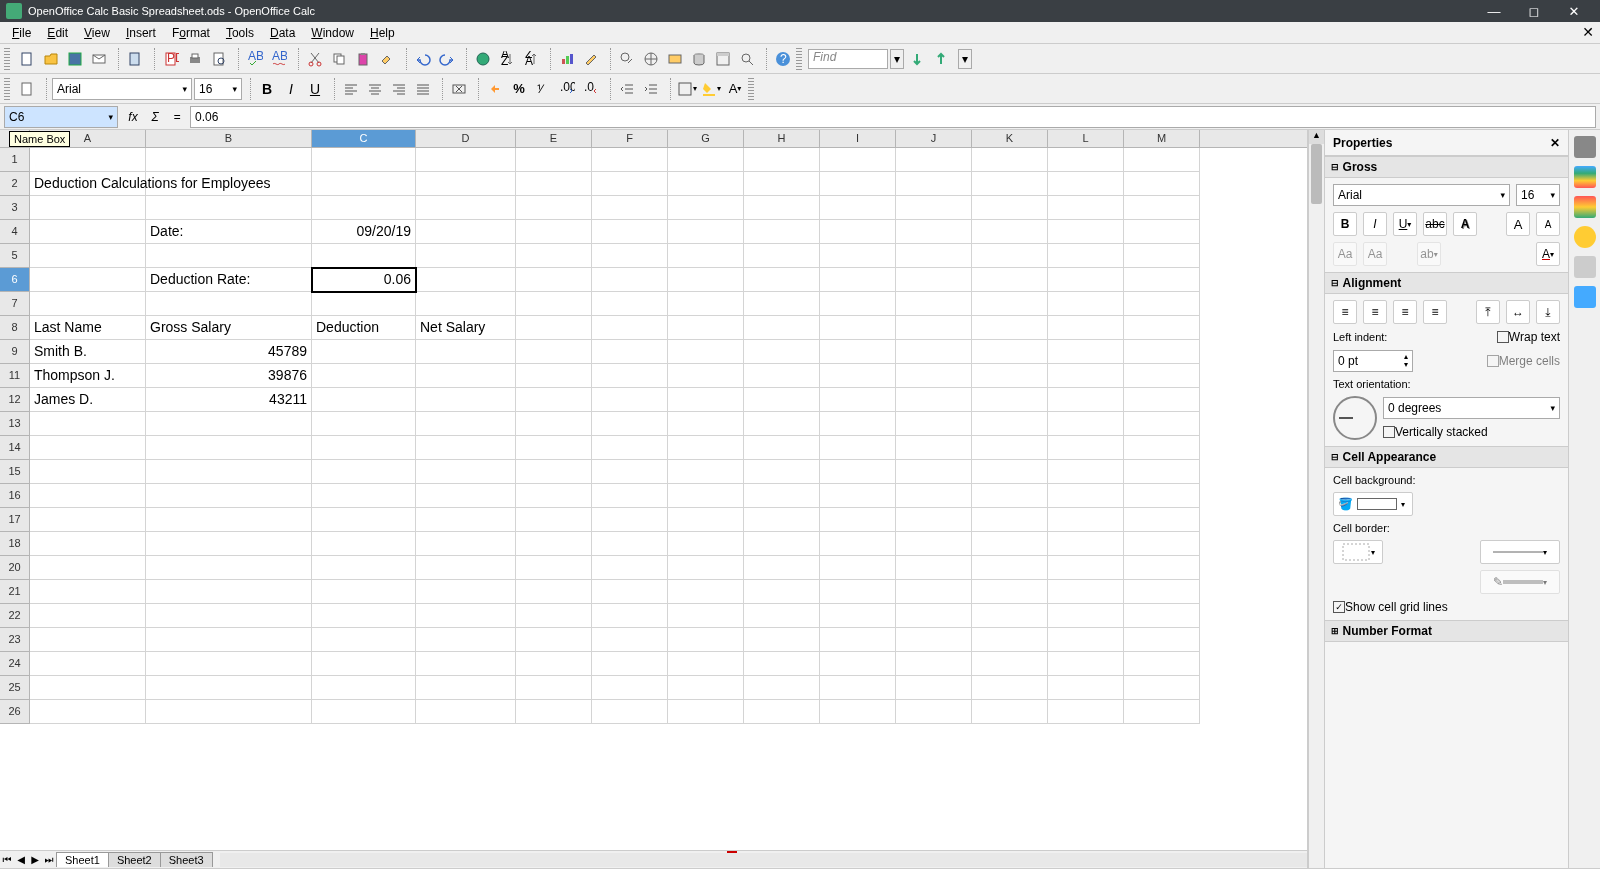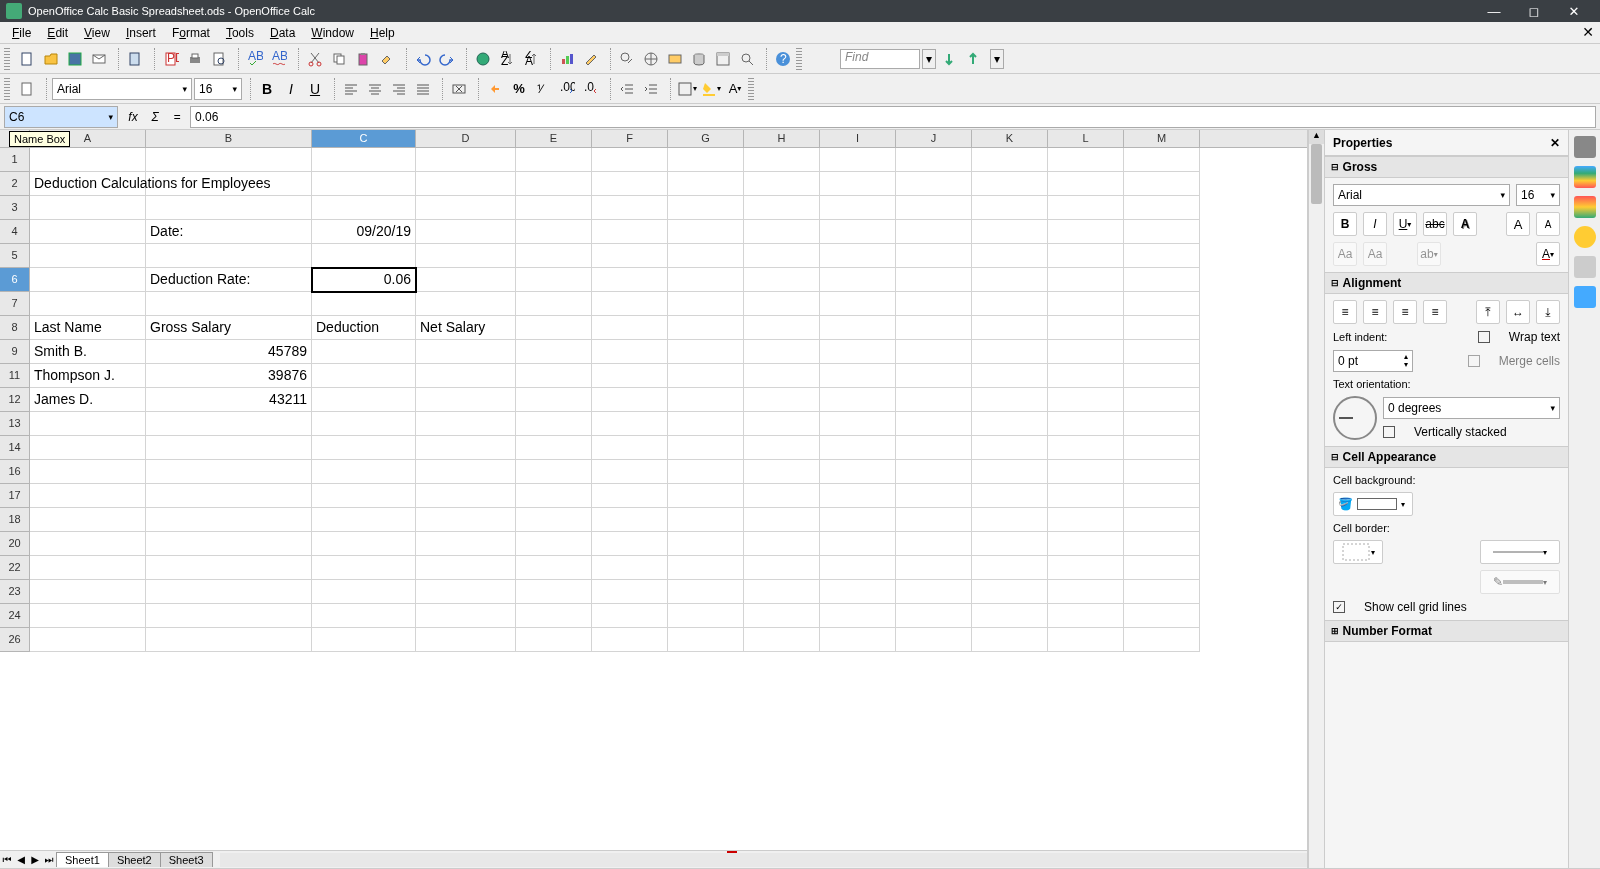--- a/index.html
+++ b/index.html
@@ -16,21 +16,21 @@
 .menubar .item { padding: 2px 8px; }
 .menubar .item span.ul { text-decoration: underline; }
 .close-doc { position: absolute; right: 6px; top: 2px; font-size: 14px; }
 
 
 .toolbar { height: 30px; background: #f0f0f0; display: flex; align-items: center; padding: 0 4px; border-bottom: 1px solid #ccc; gap: 2px; }
 .tb-btn { width: 22px; height: 22px; border: 1px solid transparent; display: inline-flex; align-items: center; justify-content: center; border-radius: 2px; }
 .tb-btn svg { width: 16px; height: 16px; }
 .tb-sep { width: 4px; height: 22px; border-right: 1px dotted #999; margin: 0 3px; }
 .tb-grip { width: 6px; height: 22px; background: repeating-linear-gradient(#999 0 1px, transparent 1px 3px); margin-right: 4px; }
-.find-box { width: 80px; height: 20px; border: 1px solid #aaa; padding: 0 4px; color: #888; font-style: italic; background: #fff; margin-left: 32px; }
+.find-box { width: 80px; height: 20px; border: 1px solid #aaa; padding: 0 4px; color: #888; font-style: italic; background: #fff; }
 
 .fmtbar { height: 30px; background: #f0f0f0; display: flex; align-items: center; padding: 0 4px; border-bottom: 1px solid #ccc; gap: 2px; }
 .font-name { width: 140px; height: 22px; border: 1px solid #aaa; padding: 0 4px; background: #fff; display: flex; align-items: center; }
 .font-name .dd, .font-size .dd { margin-left: auto; font-size: 9px; }
 .font-size { width: 48px; height: 22px; border: 1px solid #aaa; padding: 0 4px; background: #fff; display: flex; align-items: center; }
 
 
 .formulabar { height: 26px; background: #f0f0f0; display: flex; align-items: center; border-bottom: 1px solid #ccc; }
 .namebox { width: 114px; height: 22px; border: 1px solid #aaa; margin: 0 4px; background: #cde4ff; display: flex; align-items: center; padding: 0 4px; position: relative; }
 .namebox .dd { margin-left: auto; font-size: 9px; }
@@ -77,21 +77,21 @@
 .sidebar { width: 244px; background: #f5f5f5; border-left: 1px solid #ccc; display: flex; flex-direction: column; }
 .sb-title { height: 26px; border-bottom: 1px solid #ccc; display: flex; align-items: center; padding: 0 8px; font-weight: bold; }
 .sb-title .x { margin-left: auto; }
 .sb-section-hdr { height: 22px; background: #e5e5e5; display: flex; align-items: center; padding: 0 6px; font-weight: bold; font-size: 11px; border-top: 1px solid #ccc; border-bottom: 1px solid #ccc; }
 .sb-section-hdr .exp { margin-right: 4px; font-size: 9px; }
 .sb-body { padding: 6px 8px; display: flex; flex-direction: column; gap: 6px; }
 .sb-row { display: flex; align-items: center; gap: 6px; }
 .sb-input { border: 1px solid #aaa; background: #fff; height: 22px; padding: 0 4px; display: flex; align-items: center; }
 .sb-btn { width: 24px; height: 24px; border: 1px solid #ccc; display: inline-flex; align-items: center; justify-content: center; background: #fff; border-radius: 2px; }
 .sb-label { font-size: 11px; }
-.chk { display: flex; align-items: center; gap: 19px; font-size: 11px; }
+.chk { display: flex; align-items: center; gap: 0; font-size: 11px; }
 .chkbox { width: 12px; height: 12px; border: 1px solid #555; display: inline-flex; align-items: center; justify-content: center; font-size: 9px; }
 .dial { width: 44px; height: 44px; border: 2px solid #888; border-radius: 50%; position: relative; }
 .dial::after { content: ""; position: absolute; left: 4px; top: 50%; width: 14px; height: 2px; background: #555; transform: translateY(-50%); }
 
 
 .iconstrip { width: 32px; background: #f0f0f0; border-left: 1px solid #ccc; display: flex; flex-direction: column; align-items: center; padding-top: 6px; gap: 8px; }
 .iconstrip .ic { width: 22px; height: 22px; border-radius: 3px; }
 
 
 .statusbar { height: 22px; background: #f0f0f0; border-top: 1px solid #ccc; display: flex; align-items: center; font-size: 11px; }
@@ -666,20 +666,36 @@
           <div class="cell cw-rest"></div>
           <div class="cell cw-rest"></div>
           <div class="cell cw-rest"></div>
           <div class="cell cw-rest"></div>
           <div class="cell cw-rest"></div>
           <div class="cell cw-rest"></div>
           <div class="cell cw-rest"></div>
           <div class="cell cw-rest"></div>
         </div>
         <div class="row">
+          <div class="rh">15</div>
+          <div class="cell cw-A"></div>
+          <div class="cell cw-B"></div>
+          <div class="cell cw-C"></div>
+          <div class="cell cw-D"></div>
+          <div class="cell cw-rest"></div>
+          <div class="cell cw-rest"></div>
+          <div class="cell cw-rest"></div>
+          <div class="cell cw-rest"></div>
+          <div class="cell cw-rest"></div>
+          <div class="cell cw-rest"></div>
+          <div class="cell cw-rest"></div>
+          <div class="cell cw-rest"></div>
+          <div class="cell cw-rest"></div>
+        </div>
+        <div class="row">
           <div class="rh">16</div>
           <div class="cell cw-A"></div>
           <div class="cell cw-B"></div>
           <div class="cell cw-C"></div>
           <div class="cell cw-D"></div>
           <div class="cell cw-rest"></div>
           <div class="cell cw-rest"></div>
           <div class="cell cw-rest"></div>
           <div class="cell cw-rest"></div>
           <div class="cell cw-rest"></div>
@@ -730,20 +746,36 @@
           <div class="cell cw-rest"></div>
           <div class="cell cw-rest"></div>
           <div class="cell cw-rest"></div>
           <div class="cell cw-rest"></div>
           <div class="cell cw-rest"></div>
           <div class="cell cw-rest"></div>
           <div class="cell cw-rest"></div>
           <div class="cell cw-rest"></div>
         </div>
         <div class="row">
+          <div class="rh">21</div>
+          <div class="cell cw-A"></div>
+          <div class="cell cw-B"></div>
+          <div class="cell cw-C"></div>
+          <div class="cell cw-D"></div>
+          <div class="cell cw-rest"></div>
+          <div class="cell cw-rest"></div>
+          <div class="cell cw-rest"></div>
+          <div class="cell cw-rest"></div>
+          <div class="cell cw-rest"></div>
+          <div class="cell cw-rest"></div>
+          <div class="cell cw-rest"></div>
+          <div class="cell cw-rest"></div>
+          <div class="cell cw-rest"></div>
+        </div>
+        <div class="row">
           <div class="rh">22</div>
           <div class="cell cw-A"></div>
           <div class="cell cw-B"></div>
           <div class="cell cw-C"></div>
           <div class="cell cw-D"></div>
           <div class="cell cw-rest"></div>
           <div class="cell cw-rest"></div>
           <div class="cell cw-rest"></div>
           <div class="cell cw-rest"></div>
           <div class="cell cw-rest"></div>
@@ -763,20 +795,36 @@
           <div class="cell cw-rest"></div>
           <div class="cell cw-rest"></div>
           <div class="cell cw-rest"></div>
           <div class="cell cw-rest"></div>
           <div class="cell cw-rest"></div>
           <div class="cell cw-rest"></div>
           <div class="cell cw-rest"></div>
         </div>
         <div class="row">
           <div class="rh">24</div>
+          <div class="cell cw-A"></div>
+          <div class="cell cw-B"></div>
+          <div class="cell cw-C"></div>
+          <div class="cell cw-D"></div>
+          <div class="cell cw-rest"></div>
+          <div class="cell cw-rest"></div>
+          <div class="cell cw-rest"></div>
+          <div class="cell cw-rest"></div>
+          <div class="cell cw-rest"></div>
+          <div class="cell cw-rest"></div>
+          <div class="cell cw-rest"></div>
+          <div class="cell cw-rest"></div>
+          <div class="cell cw-rest"></div>
+        </div>
+        <div class="row">
+          <div class="rh">25</div>
           <div class="cell cw-A"></div>
           <div class="cell cw-B"></div>
           <div class="cell cw-C"></div>
           <div class="cell cw-D"></div>
           <div class="cell cw-rest"></div>
           <div class="cell cw-rest"></div>
           <div class="cell cw-rest"></div>
           <div class="cell cw-rest"></div>
           <div class="cell cw-rest"></div>
           <div class="cell cw-rest"></div>

